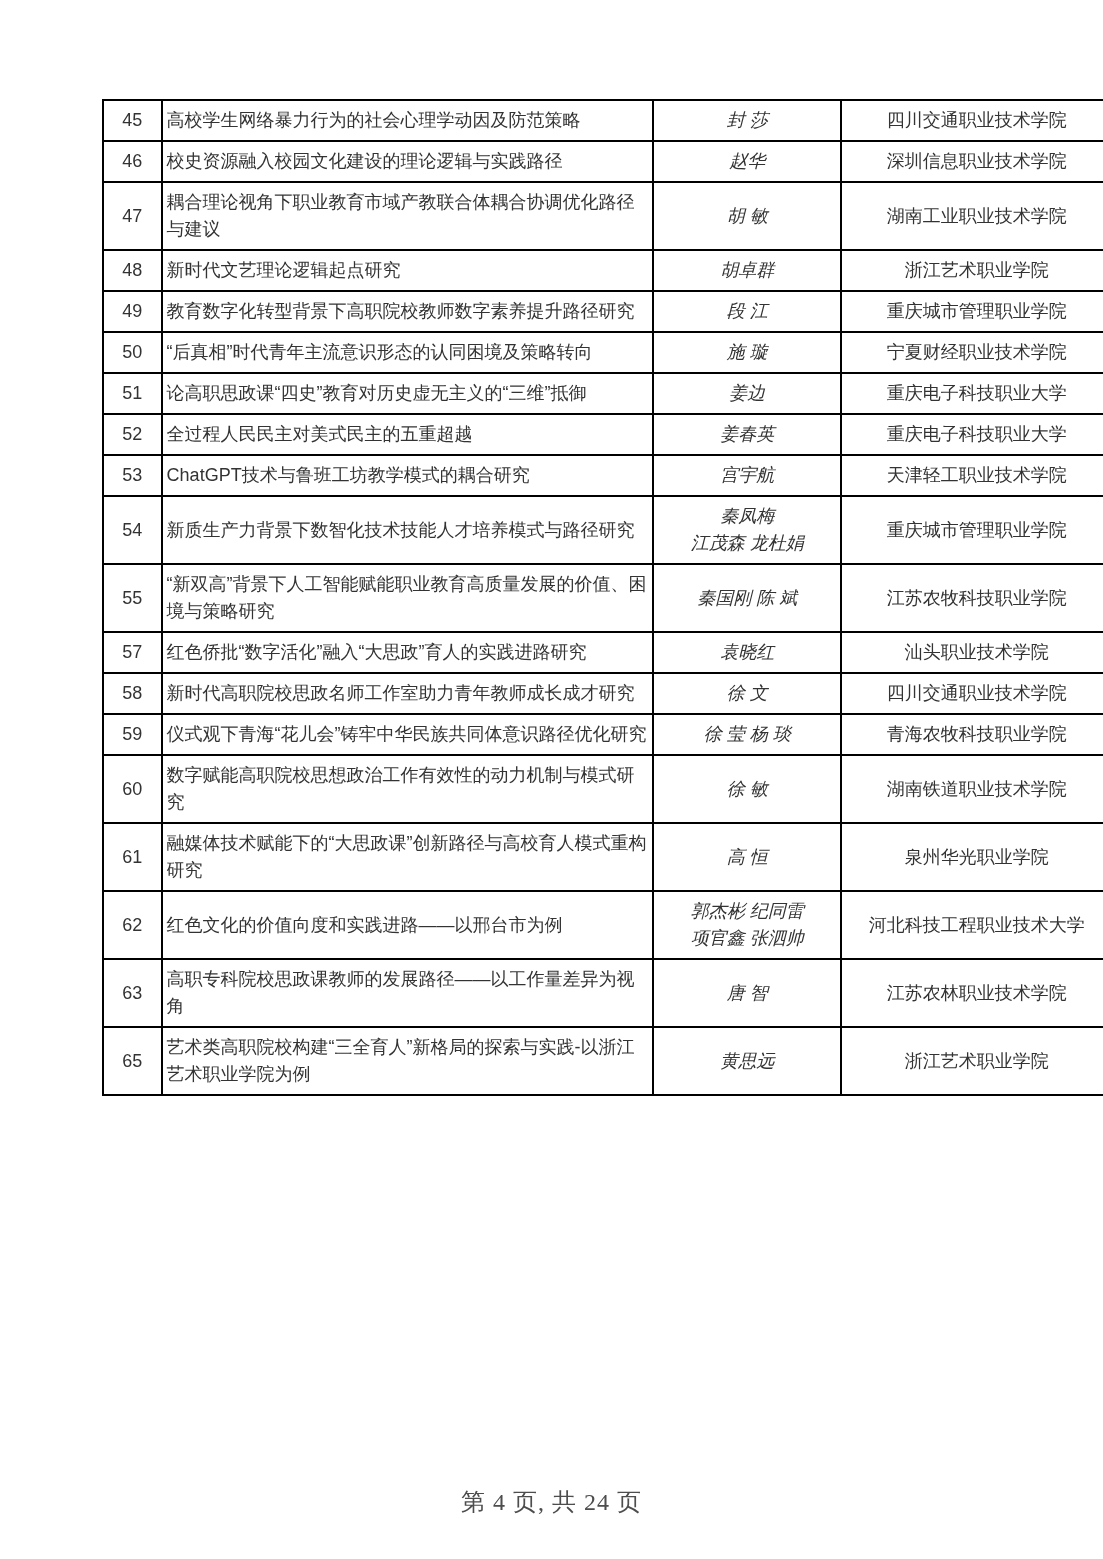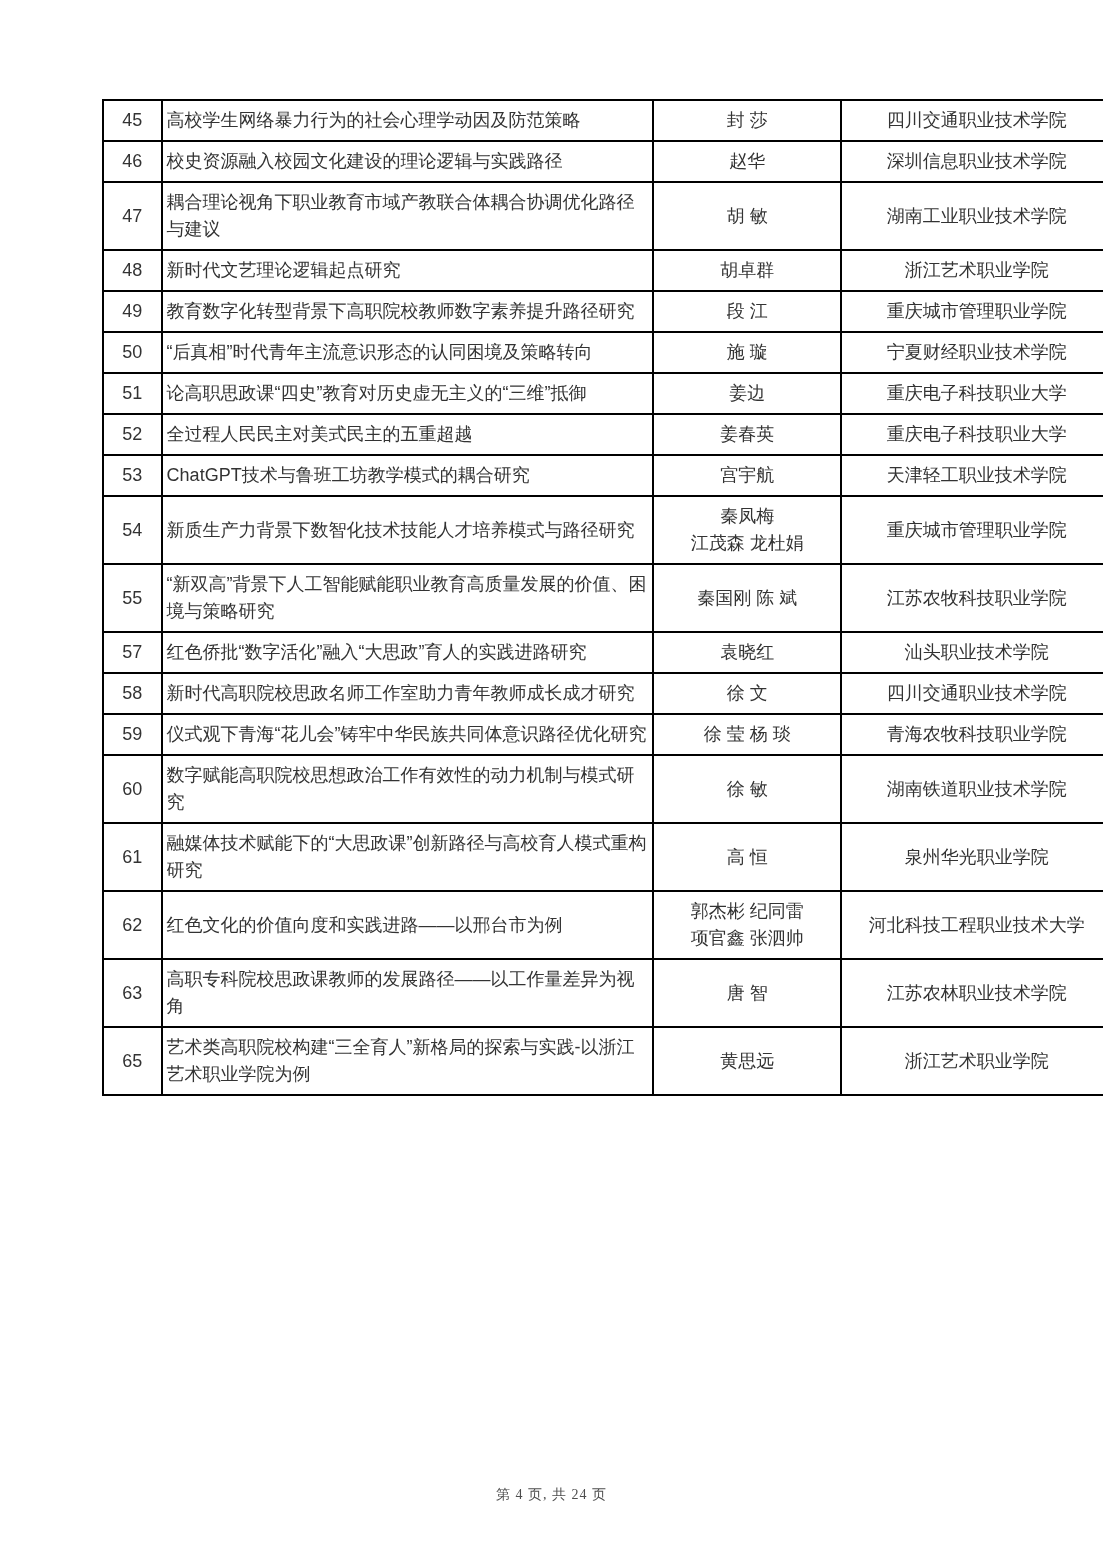--- a/index.html
+++ b/index.html
@@ -48,29 +48,30 @@
   }
   td.col-author {
     text-align: center;
   }
   td.col-inst {
     text-align: center;
     margin-top: 24px;
   }
   .author-line {
     line-height: 27px;
+    font-style: italic;
   }
   .page-footer {
     position: absolute;
     left: 0;
     top: 1486px;
     width: 1103px;
     text-align: center;
     font-family: "Liberation Serif", "DejaVu Serif", serif;
-    font-size: 14px;
+    font-size: 24px;
     color: #4d4d4d;
     letter-spacing: 1px;
   }
 </style>
 </head>
 <body>
 
 <div class="table-wrap">
   <table class="papers">
     <colgroup>

